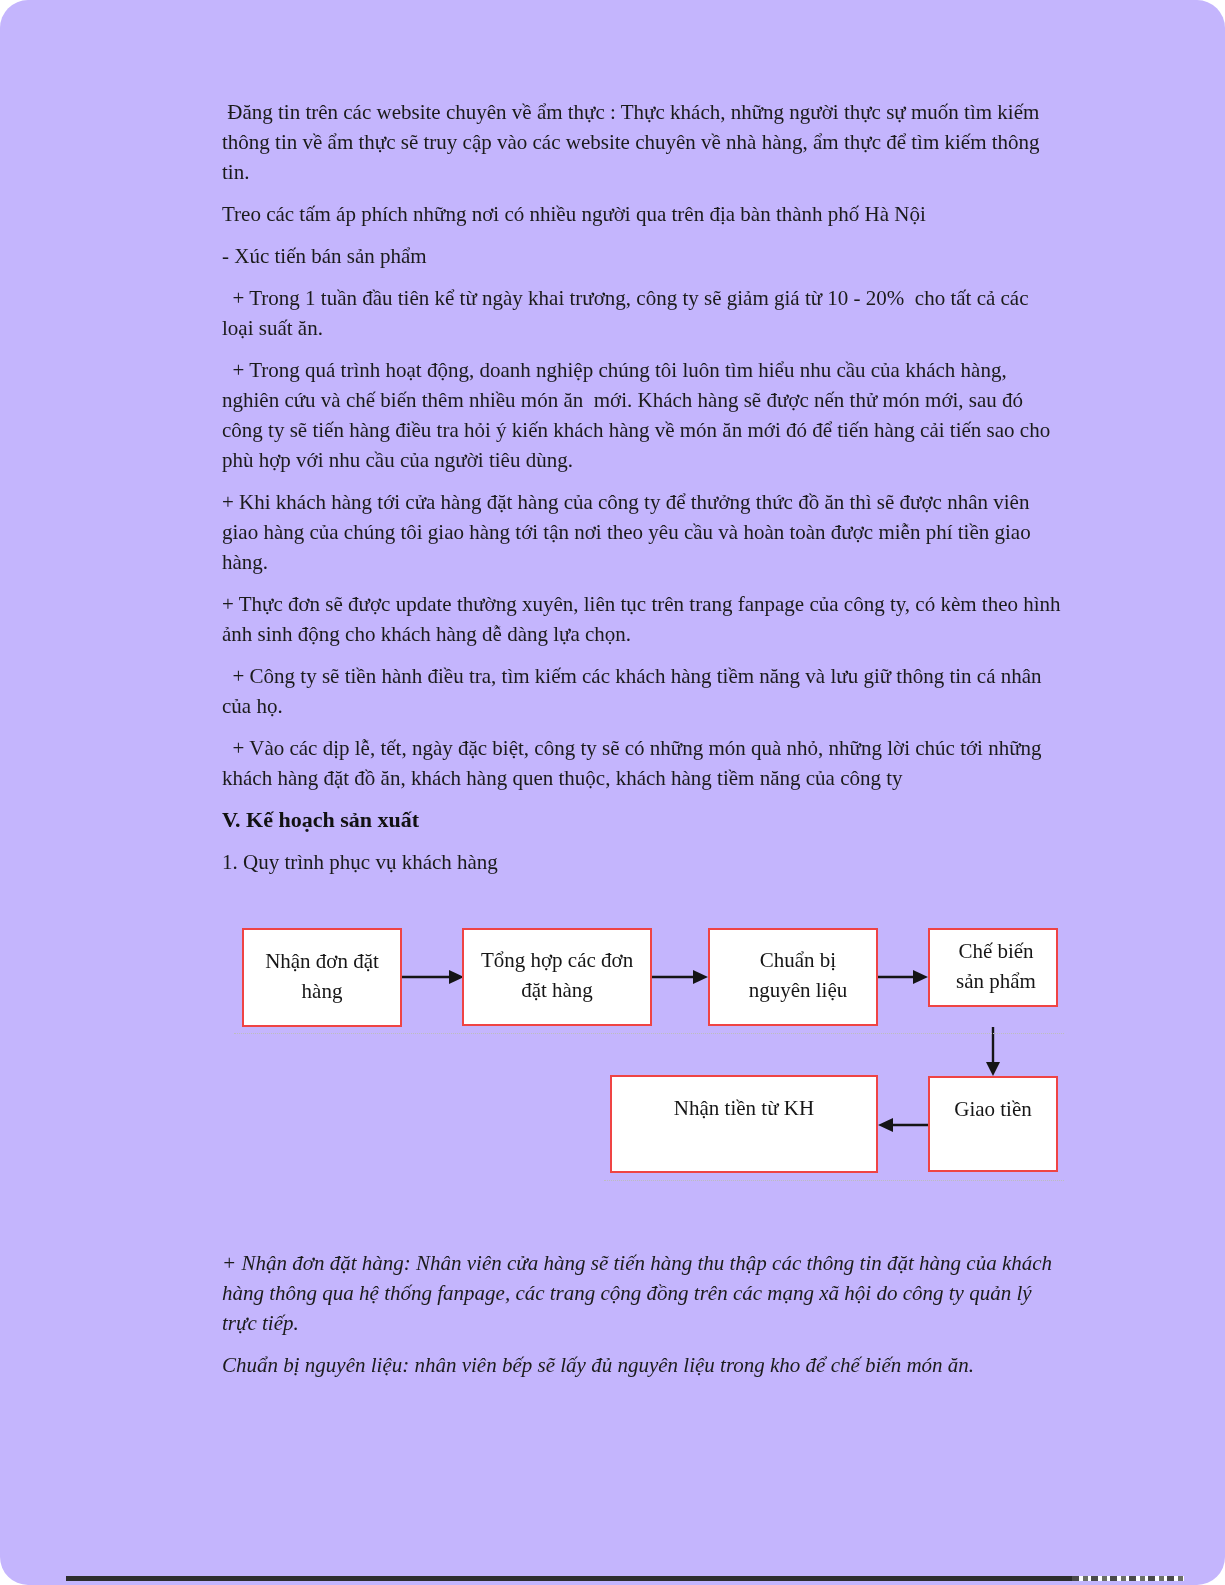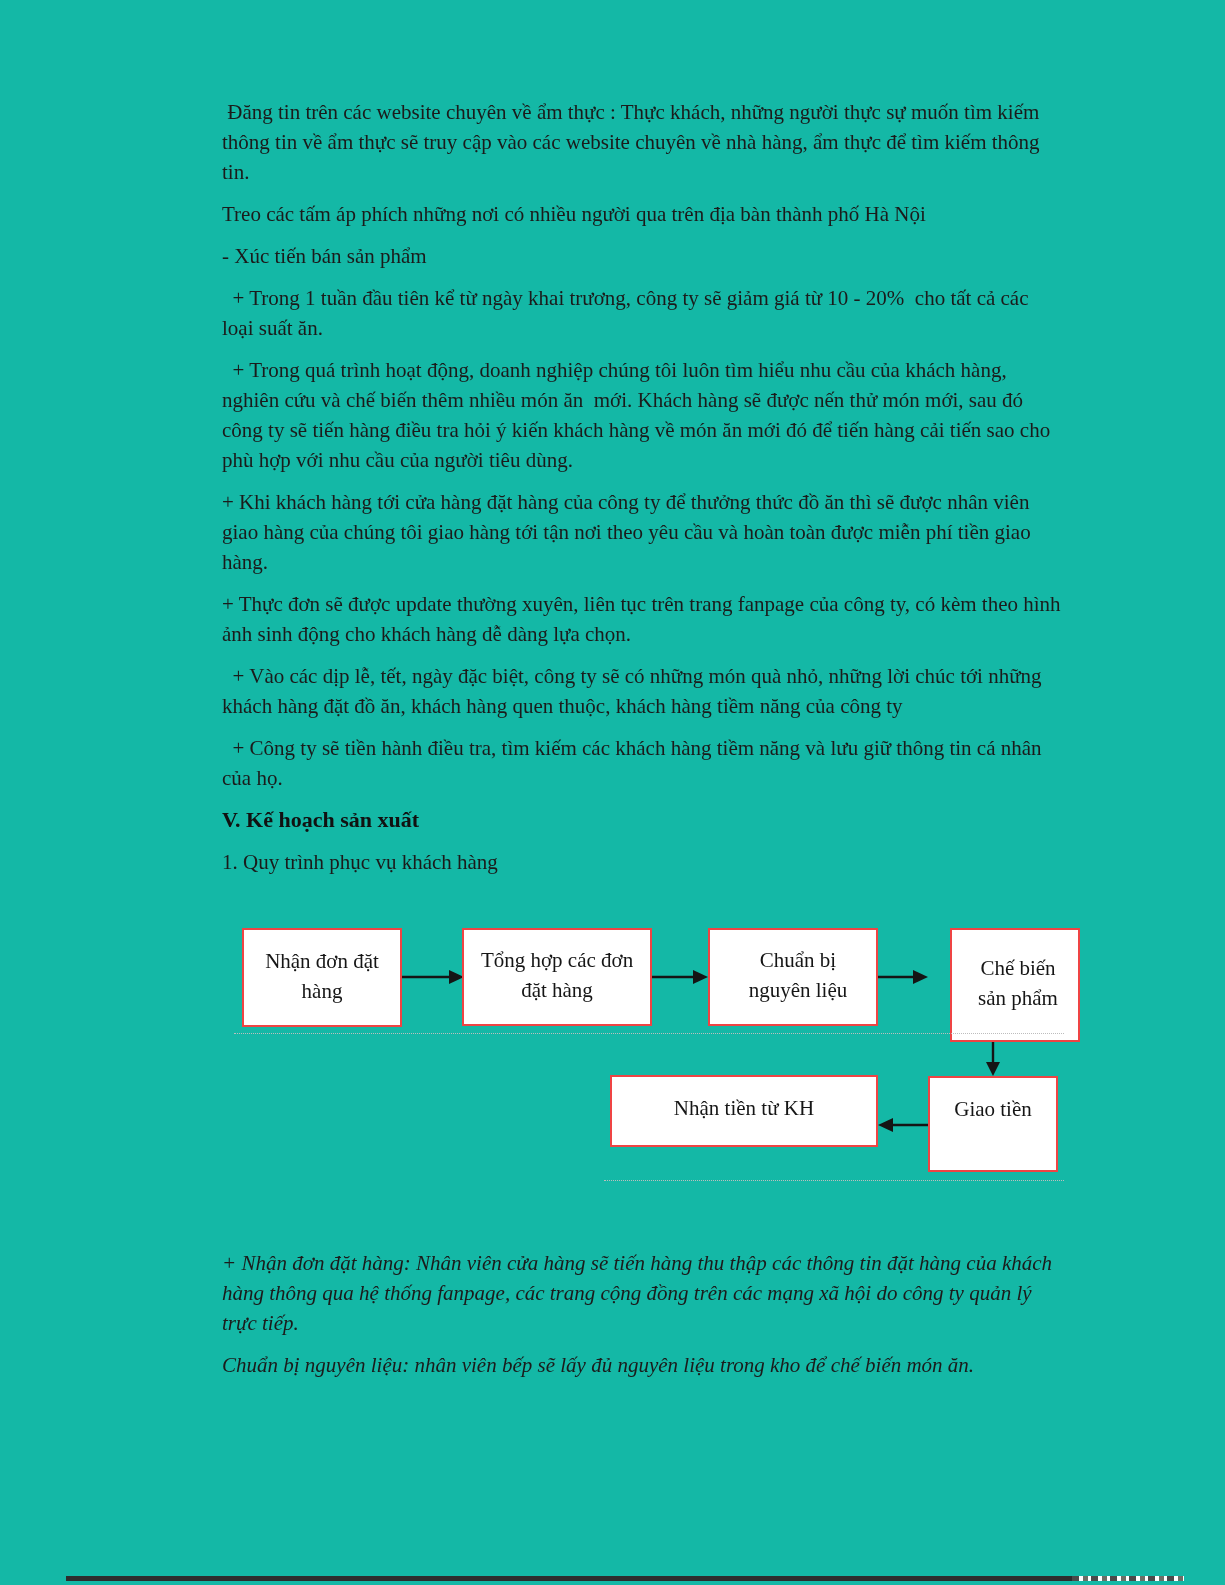--- a/index.html
+++ b/index.html
@@ -1,22 +1,23 @@
 <!DOCTYPE html>
 <html><head>
 <meta charset="utf-8">
 <style>
   html,body{margin:0;padding:0;background:#ffffff;}
   .page{
     position:relative;
     width:1225px;height:1585px;
-    background:#14b8a6;
+    background:#c4b5fd;
     font-family:"Liberation Serif","DejaVu Serif",serif;
     color:#1b1b1b;
     overflow:hidden;
+    border-radius:28px;
   }
   .text-block{position:absolute;left:222px;width:840px;}
   .text-top{top:97px;}
   .text-bottom{top:1248px;font-style:italic;}
   .para{
     margin:0 0 12px 0;
     font-size:21px;
     line-height:30px;
     white-space:pre-wrap;
     color:#1b1b1b;
@@ -43,22 +44,22 @@
     color:#161616;
     display:flex;
     flex-direction:column;
     justify-content:center;
     padding:4px 12px 8px 12px;
   }
   .fc-box.top-align{justify-content:flex-start;padding-top:16px;}
   .fc-b1{left:242px;top:35px;width:160px;height:99px;}
   .fc-b2{left:462px;top:35px;width:190px;height:98px;align-items:center;}
   .fc-b3{left:708px;top:35px;width:170px;height:98px;padding-left:22px;}
-  .fc-b4{left:928px;top:35px;width:130px;height:114px;padding-left:14px;padding-right:8px;margin-left:22px;}
-  .fc-b5{left:610px;top:182px;width:268px;height:72px;}
+  .fc-b4{left:928px;top:35px;width:130px;height:79px;padding-left:14px;padding-right:8px;}
+  .fc-b5{left:610px;top:182px;width:268px;height:98px;}
   .fc-b6{left:928px;top:183px;width:130px;height:96px;padding-left:6px;padding-right:6px;}
   .fc-arrows{position:absolute;left:0;top:0;width:1225px;height:320px;}
   .fc-ghost{
     position:absolute;height:0;border-top:1px dotted #bdbdbd;
   }
   .fc-ghost.g1{left:234px;top:140px;width:830px;}
   .fc-ghost.g2{left:604px;top:287px;width:460px;}
   
   .bottom-bar{
     position:absolute;left:66px;top:1576px;width:1006px;height:5px;
@@ -75,22 +76,22 @@
 <div class="page">
 
   <div class="text-block text-top">
     <p class="para"> Đăng tin trên các website chuyên về ẩm thực : Thực khách, những người thực sự muốn tìm kiếm thông tin về ẩm thực sẽ truy cập vào các website chuyên về nhà hàng, ẩm thực để tìm kiếm thông tin.</p>
     <p class="para">Treo các tấm áp phích những nơi có nhiều người qua trên địa bàn thành phố Hà Nội</p>
     <p class="para">- Xúc tiến bán sản phẩm</p>
     <p class="para">  + Trong 1 tuần đầu tiên kể từ ngày khai trương, công ty sẽ giảm giá từ 10 - 20%  cho tất cả các loại suất ăn.</p>
     <p class="para">  + Trong quá trình hoạt động, doanh nghiệp chúng tôi luôn tìm hiểu nhu cầu của khách hàng, nghiên cứu và chế biến thêm nhiều món ăn  mới. Khách hàng sẽ được nến thử món mới, sau đó công ty sẽ tiến hàng điều tra hỏi ý kiến khách hàng về món ăn mới đó để tiến hàng cải tiến sao cho phù hợp với nhu cầu của người tiêu dùng.</p>
     <p class="para">+ Khi khách hàng tới cửa hàng đặt hàng của công ty để thưởng thức đồ ăn thì sẽ được nhân viên giao hàng của chúng tôi giao hàng tới tận nơi theo yêu cầu và hoàn toàn được miễn phí tiền giao hàng.</p>
     <p class="para">+ Thực đơn sẽ được update thường xuyên, liên tục trên trang fanpage của công ty, có kèm theo hình ảnh sinh động cho khách hàng dễ dàng lựa chọn.</p>
+    <p class="para">  + Công ty sẽ tiền hành điều tra, tìm kiếm các khách hàng tiềm năng và lưu giữ thông tin cá nhân của họ.</p>
     <p class="para">  + Vào các dịp lễ, tết, ngày đặc biệt, công ty sẽ có những món quà nhỏ, những lời chúc tới những khách hàng đặt đồ ăn, khách hàng quen thuộc, khách hàng tiềm năng của công ty</p>
-    <p class="para">  + Công ty sẽ tiền hành điều tra, tìm kiếm các khách hàng tiềm năng và lưu giữ thông tin cá nhân của họ.</p>
     <p class="heading">V. Kế hoạch sản xuất</p>
     <p class="para">1. Quy trình phục vụ khách hàng</p>
   </div>
 
   <div class="flowchart">
     <svg class="fc-arrows" width="1225" height="320" viewBox="0 0 1225 320" xmlns="http://www.w3.org/2000/svg">
       <g>
         <line x1="402" y1="84" x2="450" y2="84" stroke="#151515" stroke-width="2.4"></line>
         <polygon points="449,77 464,84 449,91" fill="#151515"></polygon>
       </g>

